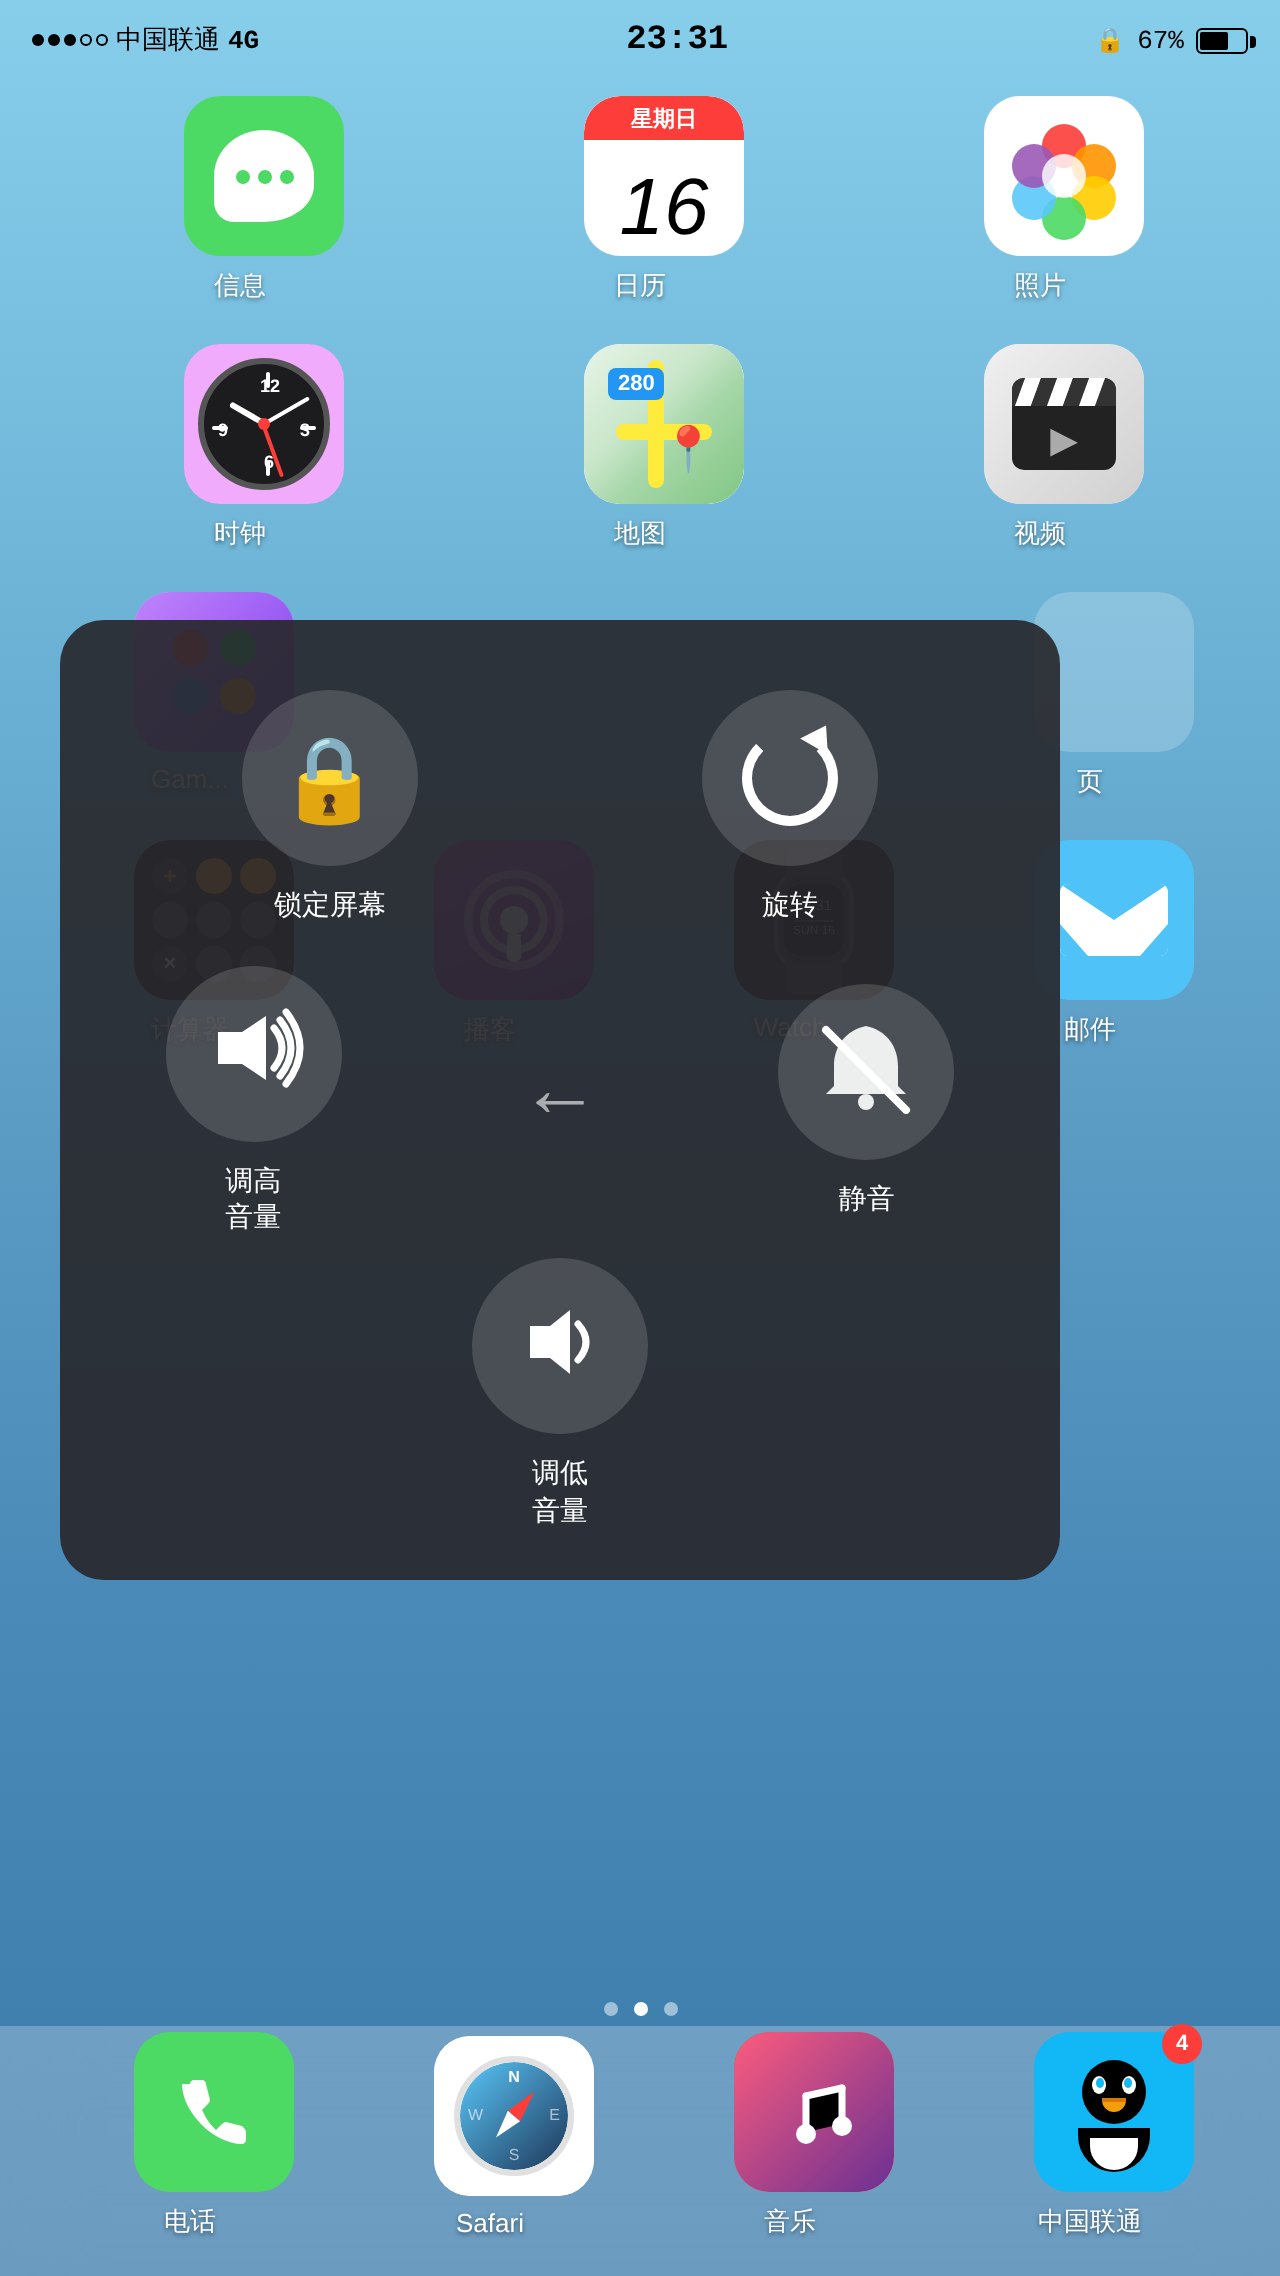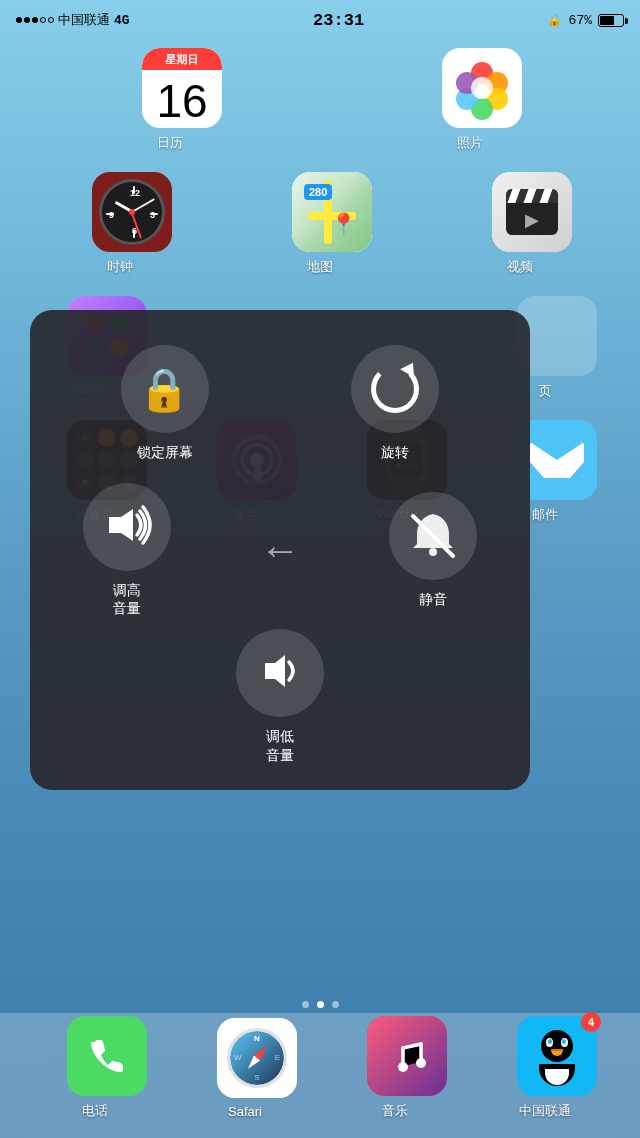--- a/index.html
+++ b/index.html
@@ -126,22 +126,22 @@
     .icon-calendar { background: white; }
     .icon-calendar-top {
       position: absolute; top: 0; left: 0; right: 0;
       height: 22px; background: #fc3d39;
       border-radius: 18px 18px 0 0;
       display: flex; align-items: center; justify-content: center;
     }
     .icon-calendar-weekday { color: white; font-size: 11px; font-weight: 600; }
     .icon-calendar-day {
       position: absolute; bottom: 4px;
-      font-size: 46px; font-weight: 200;
-      color: #000; line-height: 1;
+      font-size: 40px; font-weight: 200;
+      color: #000; line-height: 1; font-style: italic;
     }
 
     
     .icon-photos { background: white; }
     .photos-petals {
       position: relative; width: 60px; height: 60px;
     }
     .petal {
       position: absolute;
       width: 22px; height: 22px;
@@ -174,21 +174,21 @@
     .camera-bump {
       position: absolute; top: -8px; left: 10px;
       width: 14px; height: 10px;
       background: #555; border-radius: 3px 3px 0 0;
     }
 
     
     .icon-weather { background: linear-gradient(135deg, #4fc3f7 0%, #0288d1 100%); }
 
     
-    .icon-clock { background: #7f1d1d; }
+    .icon-clock { background: #f0abfc; }
     .clock-face {
       width: 66px; height: 66px;
       border-radius: 50%;
       background: #1c1c1e;
       border: 3px solid #555;
       position: relative;
       display: flex; align-items: center; justify-content: center;
     }
     .hand {
       position: absolute;
@@ -373,20 +373,32 @@
     <div class="battery-icon">
       <div class="battery-fill"></div>
     </div>
   </div>
 </div>
 
 <div class="app-grid">
 
   <div class="app-row">
 
+    <div class="app-item">
+      <div class="app-icon icon-messages">
+        <div class="icon-messages-inner">
+          <div class="icon-messages-dots">
+            <div class="icon-messages-dot"></div>
+            <div class="icon-messages-dot"></div>
+            <div class="icon-messages-dot"></div>
+          </div>
+        </div>
+      </div>
+      <span class="app-label">信息</span>
+    </div>
 
     <div class="app-item">
       <div class="app-icon icon-calendar">
         <div class="icon-calendar-top">
           <span class="icon-calendar-weekday">星期日</span>
         </div>
         <span class="icon-calendar-day">16</span>
       </div>
       <span class="app-label">日历</span>
     </div>

